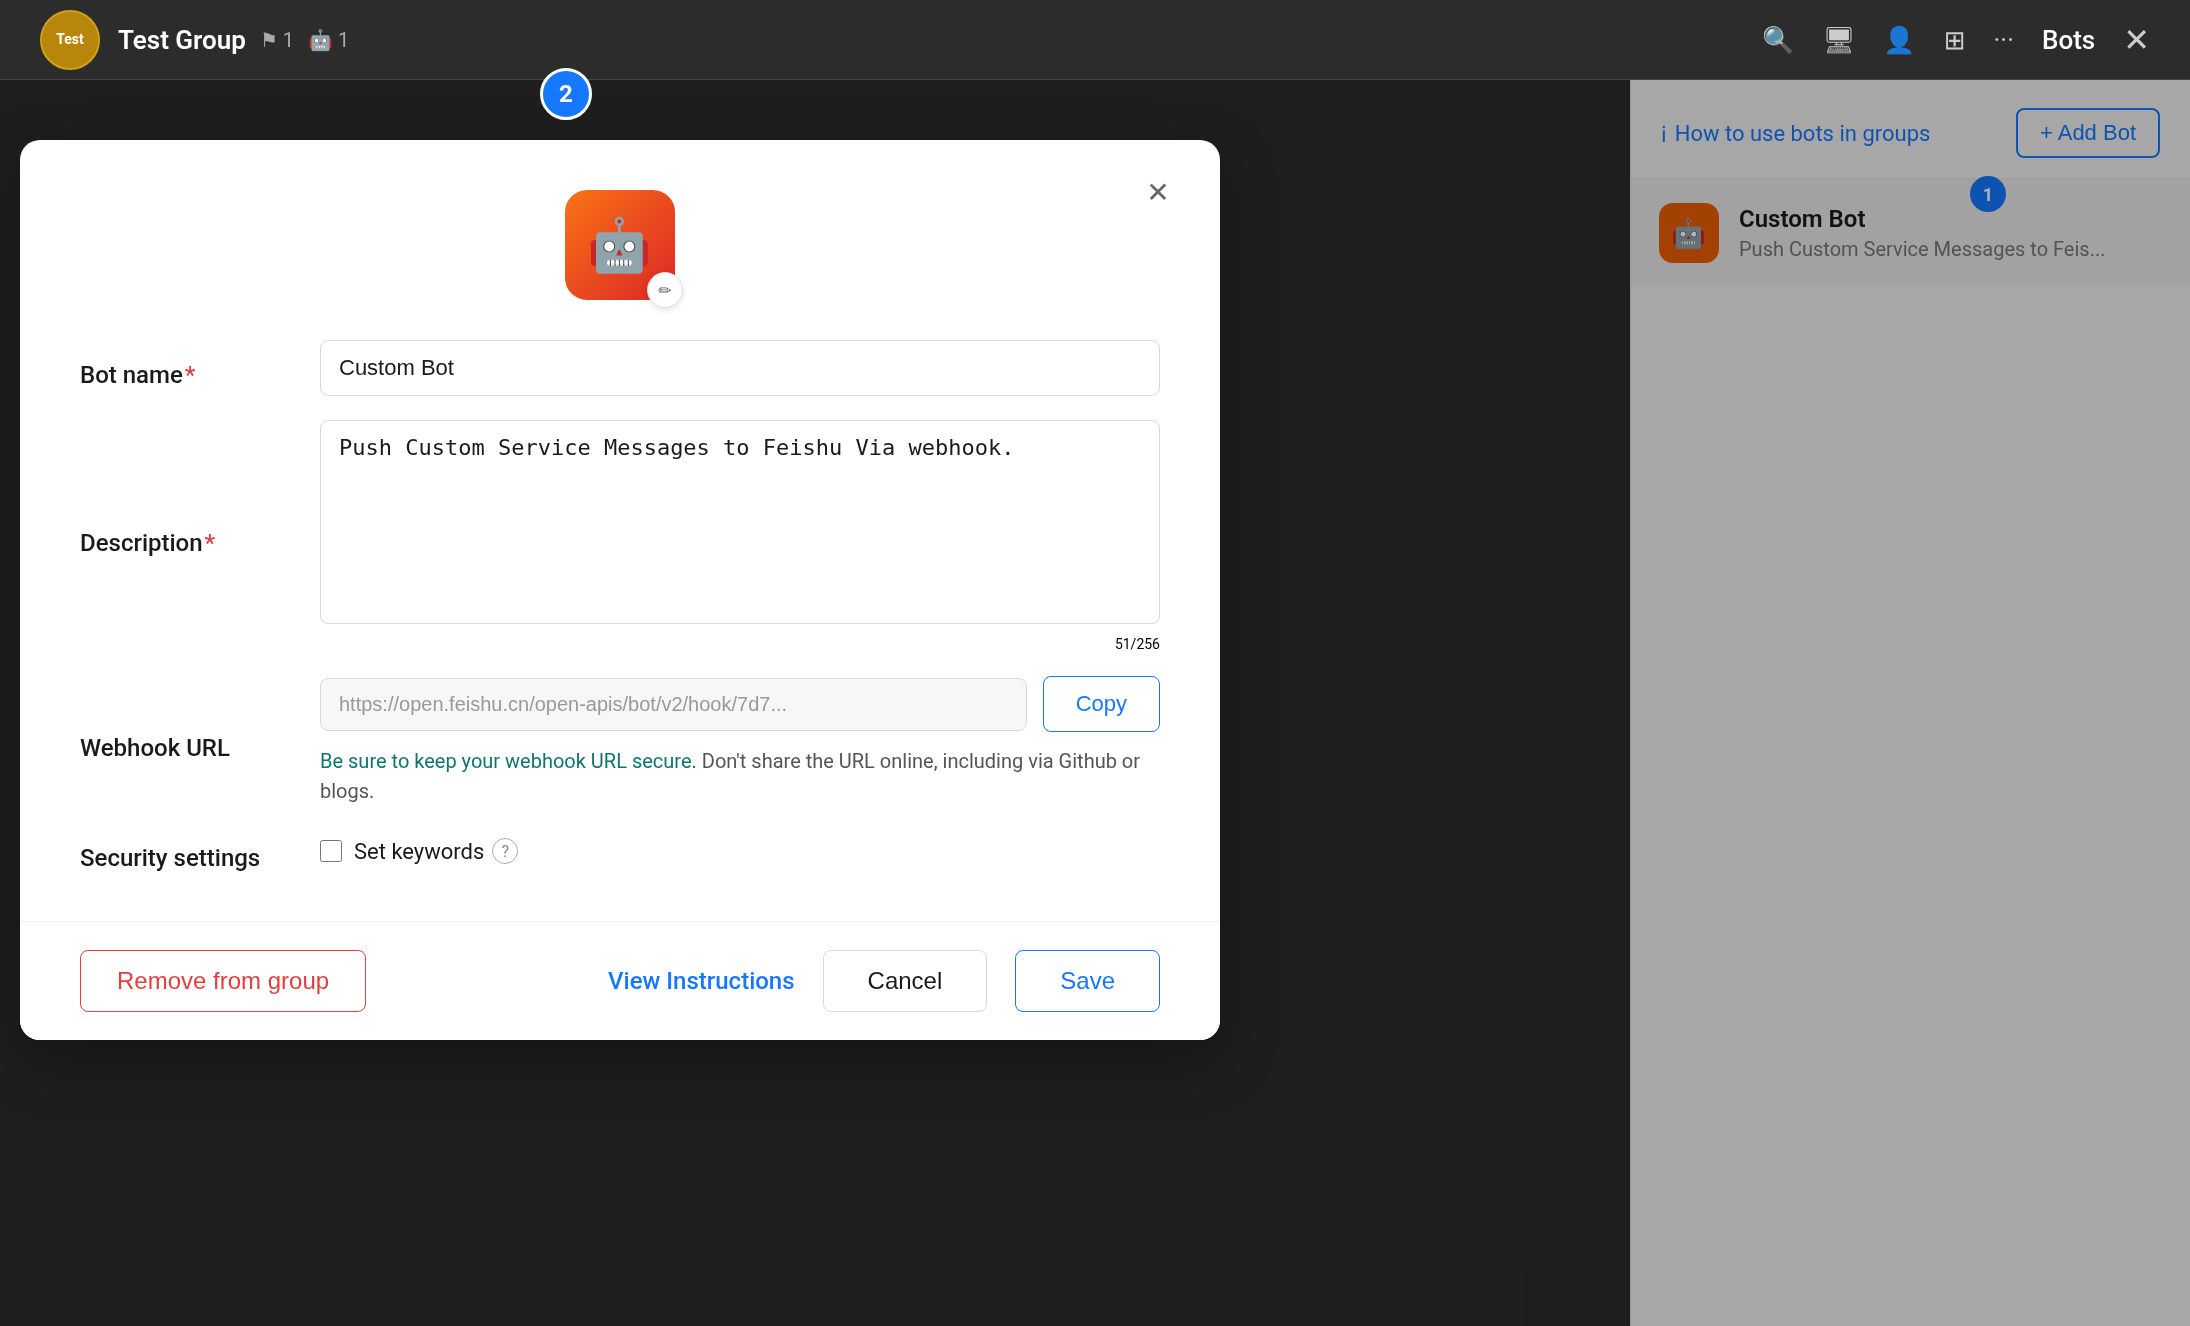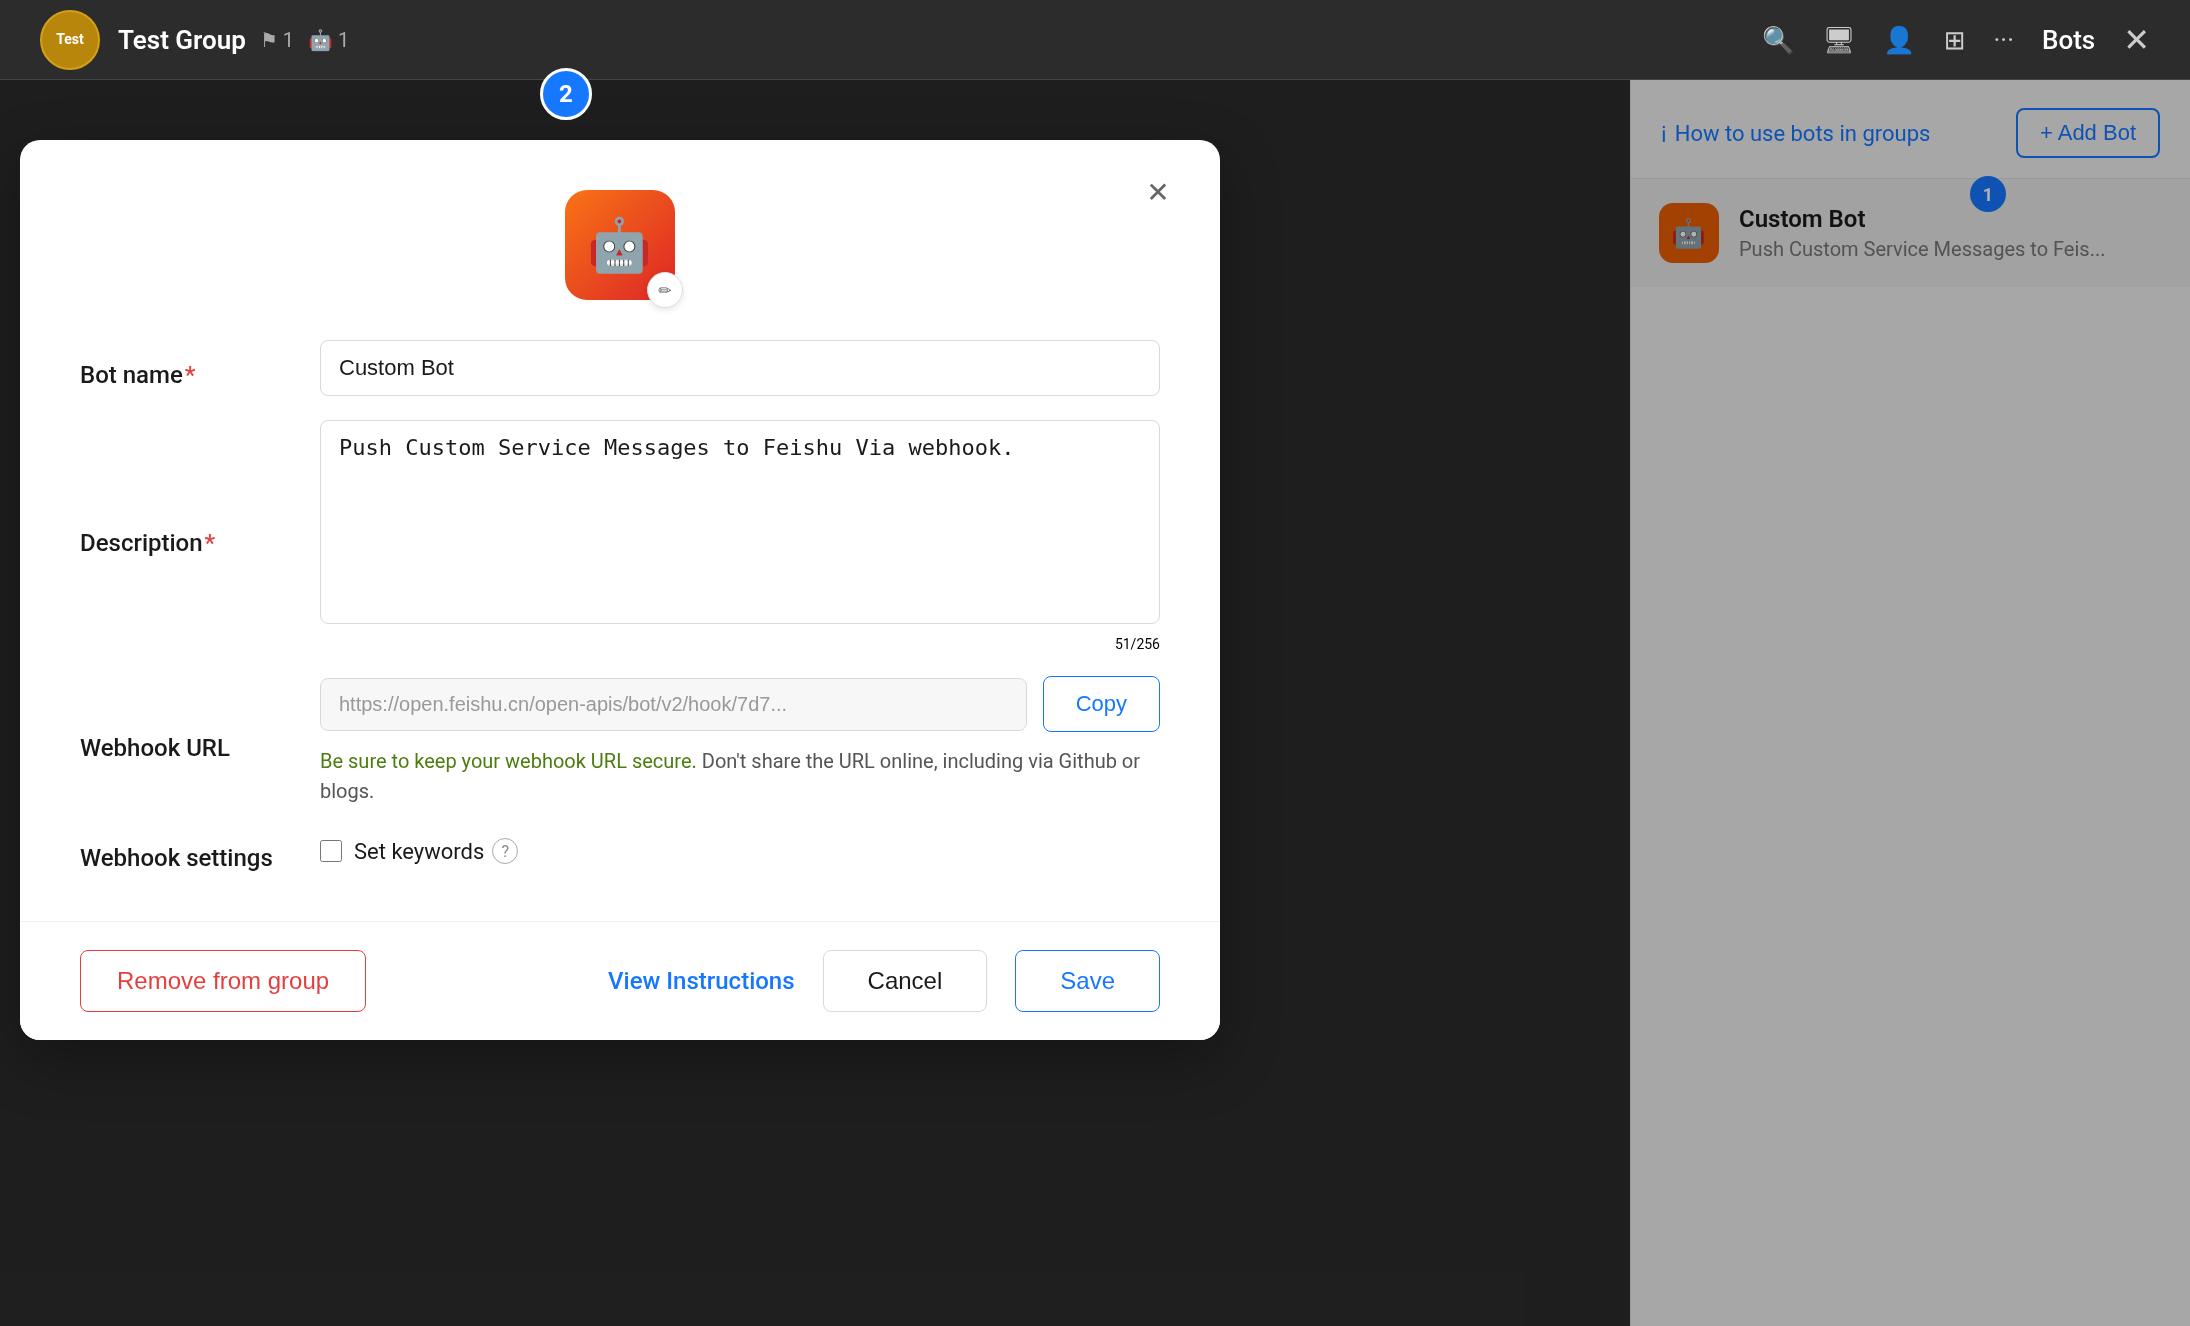--- a/index.html
+++ b/index.html
@@ -380,21 +380,21 @@
     }
 
     .webhook-warning {
       margin-top: 14px;
       font-size: 20px;
       color: #555;
       line-height: 1.5;
     }
 
     .webhook-warning .warning-red {
-      color: #4d7c0f;
+      color: #0f766e;
     }
 
     
     .checkbox-row {
       display: flex;
       align-items: center;
       gap: 12px;
     }
 
     .checkbox-input {
@@ -586,21 +586,21 @@
           </div>
           <div class="webhook-warning">
             <span class="warning-red">Be sure to keep your webhook URL secure.</span>
             <span> Don't share the URL online, including via Github or blogs.</span>
           </div>
         </div>
       </div>
 
       <div class="form-row">
         <div class="form-label">
-          <span>Webhook settings</span>
+          <span>Security settings</span>
         </div>
         <div class="form-control">
           <div class="checkbox-row">
             <input type="checkbox" class="checkbox-input" style="">
             <label class="checkbox-label">
               <span>Set keywords</span>
               <div class="help-icon">
                 <span>?</span>
               </div>
             </label>

